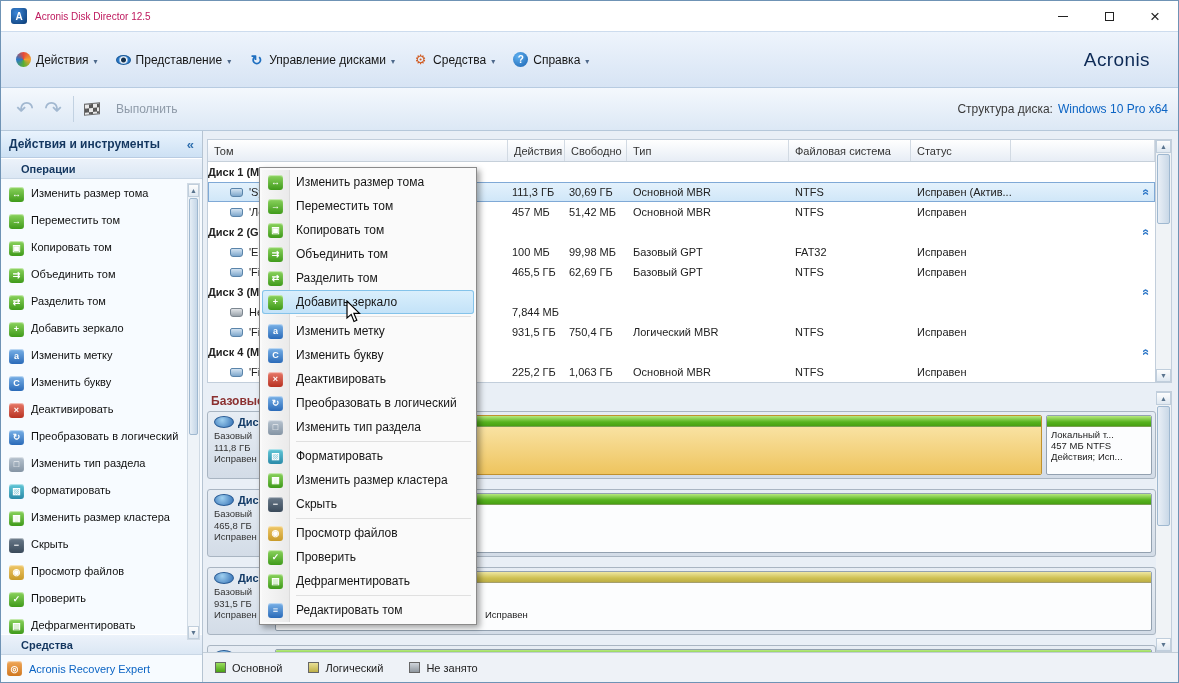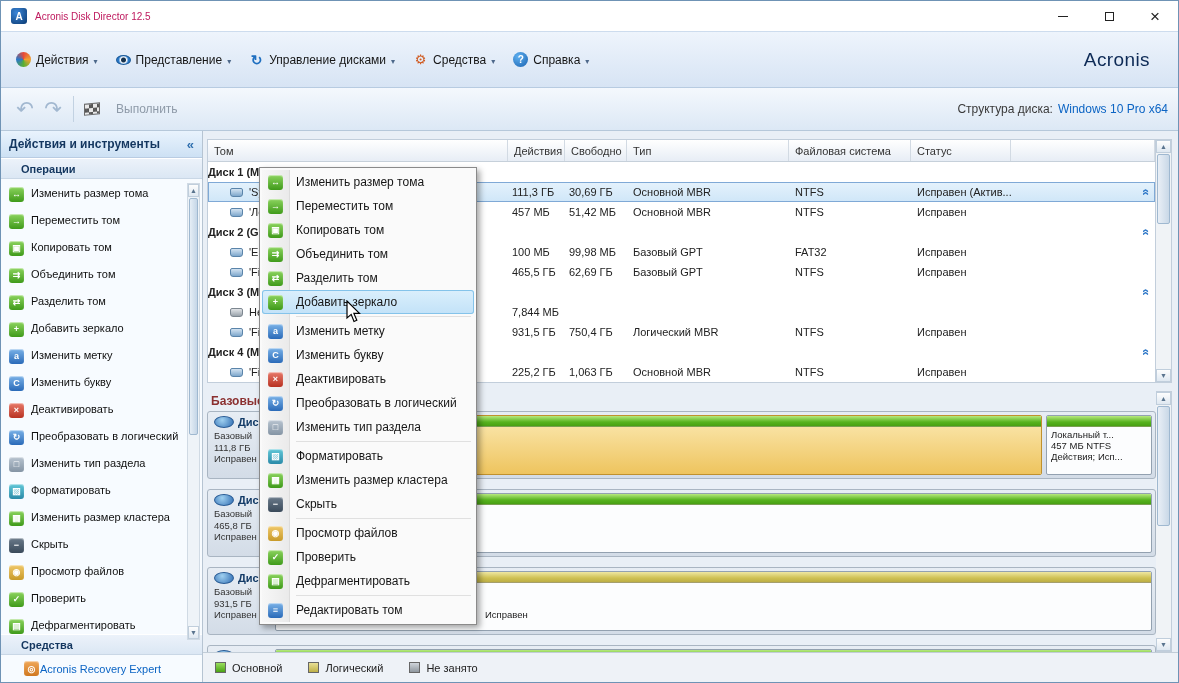--- a/index.html
+++ b/index.html
@@ -52,21 +52,21 @@
 
   
   .sidebar{flex:0 0 202px;background:#f7fbff;border-right:1px solid #b6c4d2;display:flex;flex-direction:column;position:relative}
   .sidebar-header{flex:0 0 27px;background:linear-gradient(#e9f3fd,#cde1f4);border-bottom:1px solid #b9cce2;display:flex;align-items:center;padding:0 8px;font-weight:bold;font-size:12px;color:#13365f}
   .sidebar-collapse{margin-left:auto;color:#2f6fae;font-weight:bold;font-size:13px}
   .sidebar-collapse::before{content:"«"}
   .section-header{flex:0 0 21px;background:linear-gradient(#ecf2fa,#dbe7f4);border-top:1px solid #fff;border-bottom:1px solid #c9d7e6;display:flex;align-items:center;padding:0 20px;font-weight:bold;color:#13365f;font-size:11px}
   .op-list{flex:1;overflow:hidden;padding:2px 18px 0 6px}
   .op-item{display:flex;align-items:flex-start;gap:7px;padding:6px 2px;font-size:11px;color:#101010;line-height:13px;cursor:default}
   .op-ic{flex:0 0 15px;height:15px;border-radius:3px;display:inline-flex;align-items:center;justify-content:center;font-size:9px;color:#fff;font-weight:bold;box-shadow:inset 0 1px 1px rgba(255,255,255,.55)}
-  .tool-item{display:flex;align-items:center;gap:1px;padding:6px 2px 6px 23px;color:#0b64c4;font-size:11px}
+  .tool-item{display:flex;align-items:center;gap:7px;padding:6px 2px 6px 6px;color:#0b64c4;font-size:11px}
   .side-scroll{position:absolute;right:2px;top:52px;bottom:42px;width:13px;background:#eef3f8;border:1px solid #d0dae4;display:flex;flex-direction:column}
   .sarr{flex:0 0 13px;display:flex;align-items:center;justify-content:center;font-size:7px;color:#5a748e;background:linear-gradient(#fdfdfd,#dfe8f1);border:1px solid #c0cedc}
   .sarr.up::before{content:"▲"}
   .sarr.down::before{content:"▼"}
   .side-thumb{margin:1px;height:52%;background:linear-gradient(90deg,#e6eef6,#c5d6e7);border:1px solid #9fb8d0;border-radius:2px}
   .sspace{flex:1}
 
   
   .resize-volume-icon,.move-volume-icon,.copy-volume-icon,.merge-volume-icon,.split-volume-icon,.add-mirror-icon,.change-cluster-size-icon,.check-icon,.defragment-icon{background:linear-gradient(#8cd45e,#3f9a1a)}
   .change-label-icon,.change-letter-icon,.convert-to-logical-icon,.edit-volume-icon{background:linear-gradient(#7ab2e8,#2a6ab8)}

